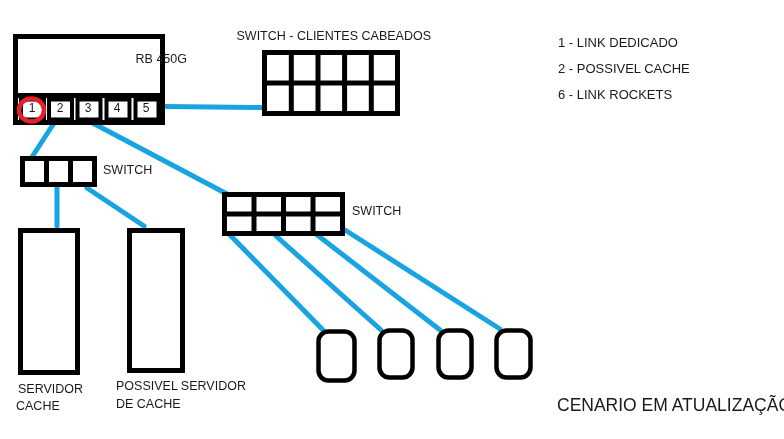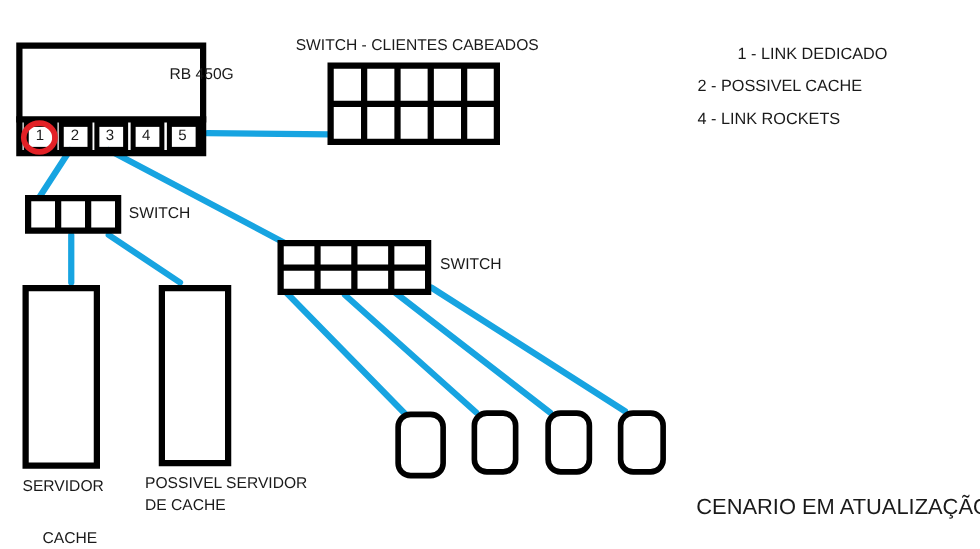--- a/index.html
+++ b/index.html
@@ -85,23 +85,23 @@
   <div class="port-num" style="left:47px;">2</div>
   <div class="port-num" style="left:75px;">3</div>
   <div class="port-num" style="left:104px;">4</div>
   <div class="port-num" style="left:133px;">5</div>
 
   <div class="lbl center" style="left:235px;top:29px;width:196px;">SWITCH - CLIENTES CABEADOS</div>
   <div class="lbl" style="left:103px;top:163px;">SWITCH</div>
   <div class="lbl" style="left:352px;top:204px;">SWITCH</div>
 
   <div class="lbl" style="left:18px;top:382px;">SERVIDOR</div>
-  <div class="lbl" style="left:34px;top:399px;margin-top:24px;">CACHE</div>
+  <div class="lbl" style="left:16px;top:399px;">CACHE</div>
   <div class="lbl" style="left:116px;top:379px;">POSSIVEL SERVIDOR</div>
   <div class="lbl" style="left:116px;top:397px;">DE CACHE</div>
 
-  <div class="legend-item" style="top:35px;margin-left:32px;">1 - LINK DEDICADO</div>
+  <div class="legend-item" style="top:35px;">1 - LINK DEDICADO</div>
   <div class="legend-item" style="top:61px;">2 - POSSIVEL CACHE</div>
-  <div class="legend-item" style="top:87px;">4 - LINK ROCKETS</div>
+  <div class="legend-item" style="top:87px;">6 - LINK ROCKETS</div>
 
   <div class="footer">CENARIO EM ATUALIZAÇÃO</div>
 
 </div>
 
 </body></html>

